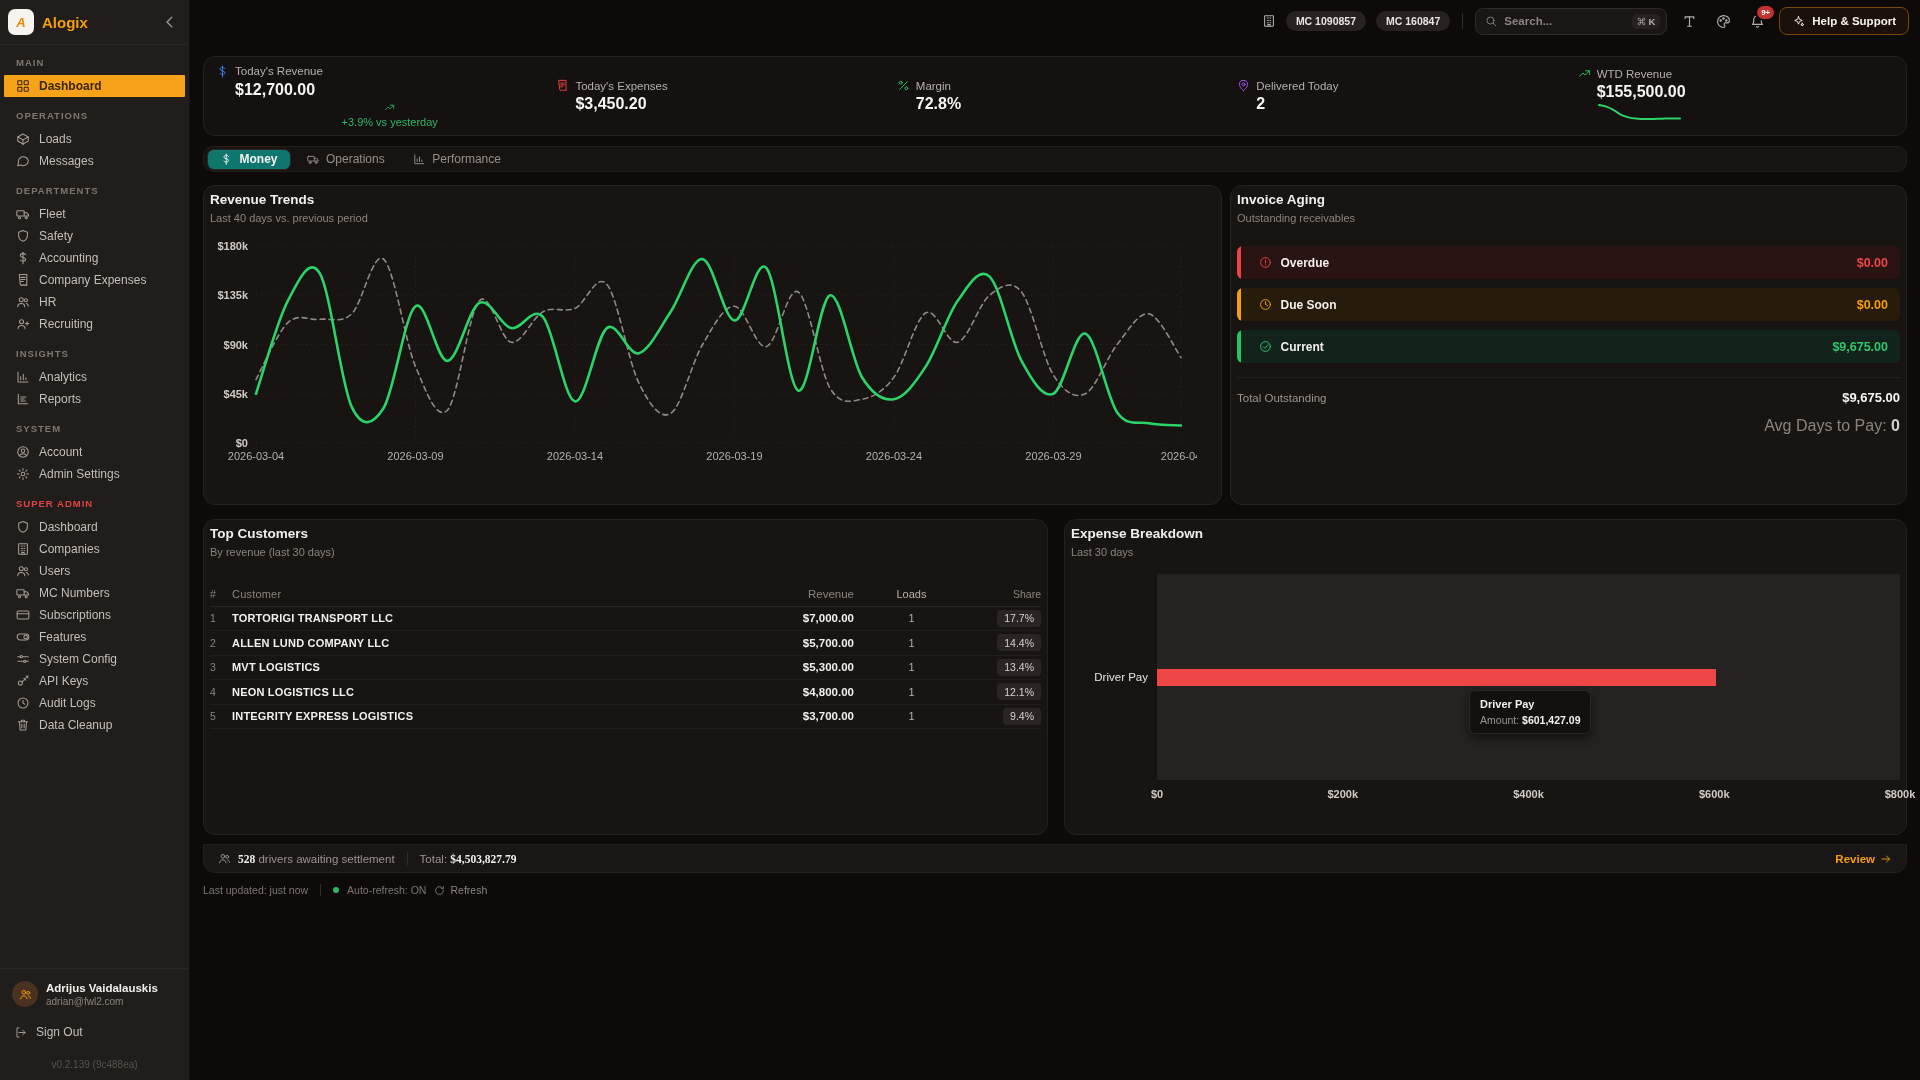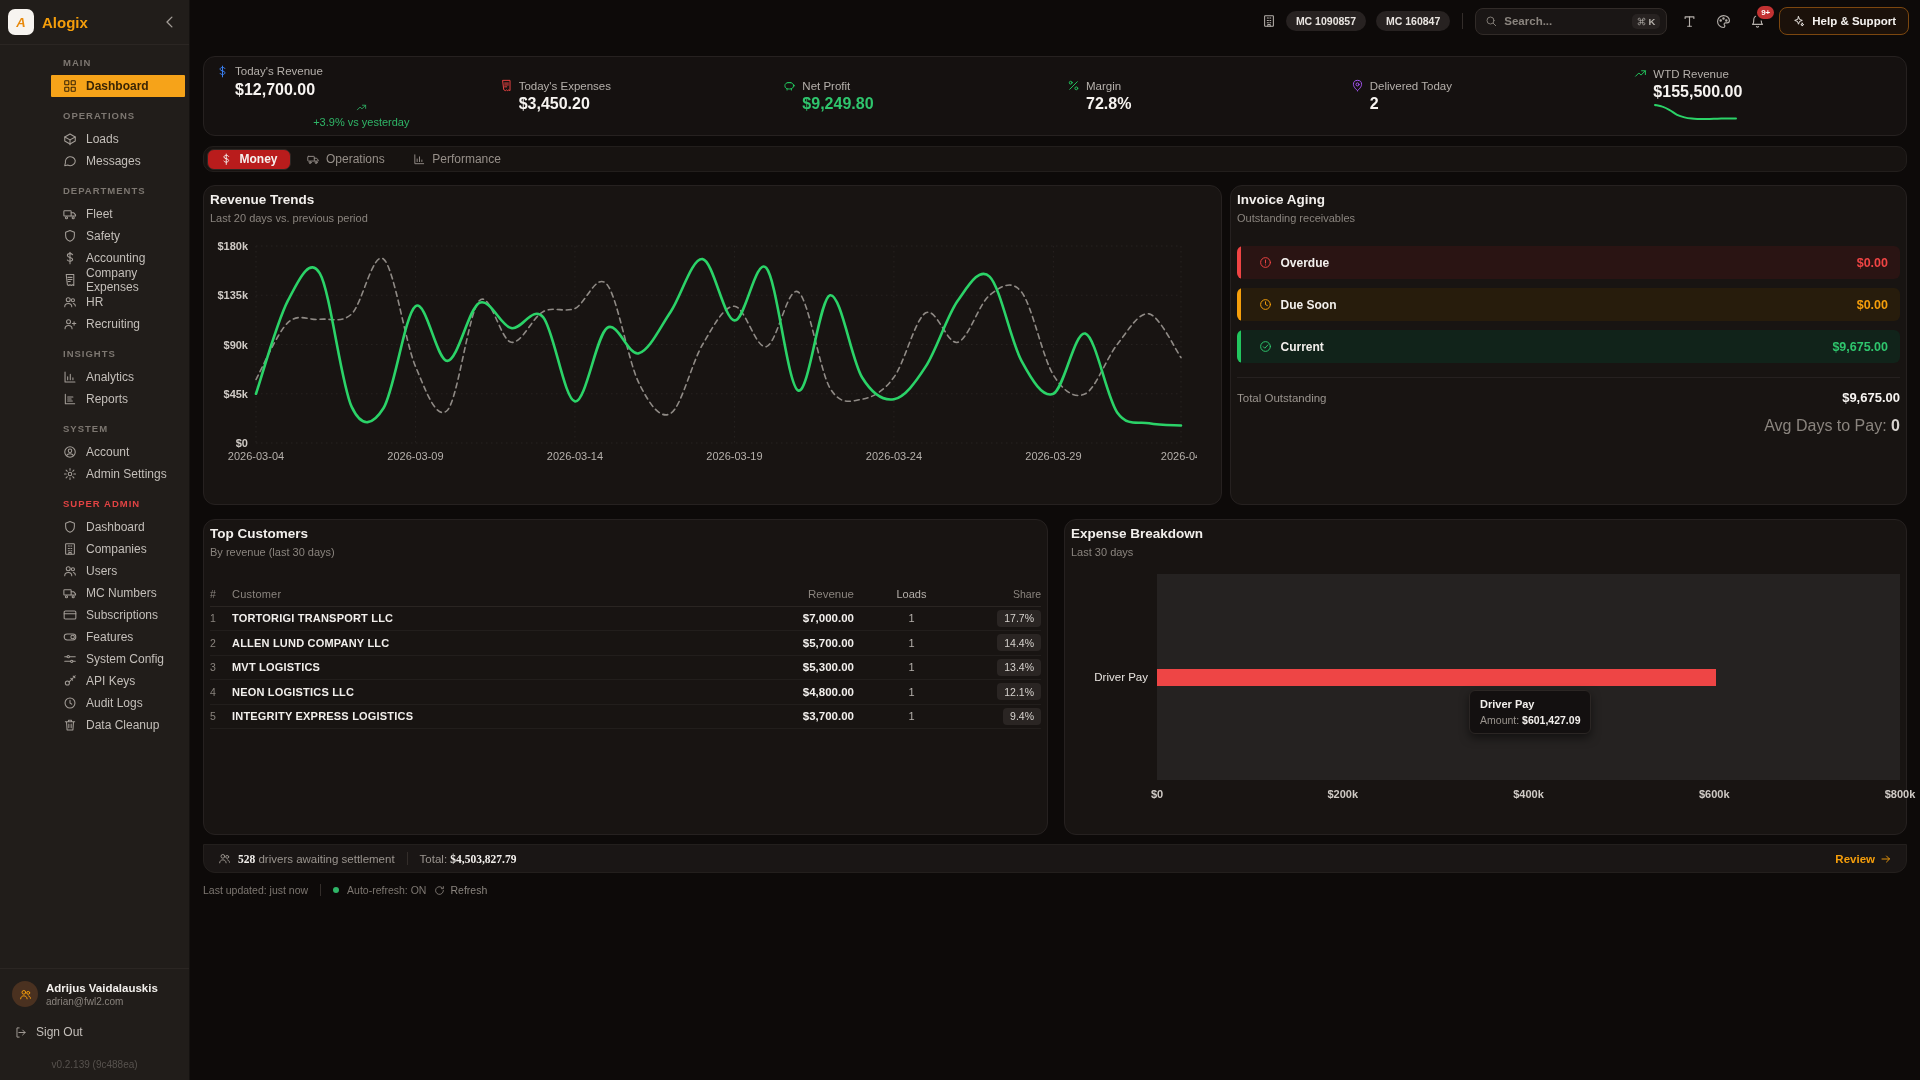--- a/index.html
+++ b/index.html
@@ -10,21 +10,21 @@
   [data-icon] svg{ width:100%; height:100%; }
 
   
   .sidebar{ position:fixed; left:0; top:0; width:190px; height:1080px; background:#211d1a;
             display:flex; flex-direction:column; border-right:1px solid #151210; }
   .side-logo{ display:flex; align-items:center; gap:8px; padding:9px 10px 9px 8px; border-bottom:1px solid #2b2623; }
   .logo-box{ width:26px; height:26px; border-radius:7px; background:#f7f4f0; display:flex; align-items:center; justify-content:center;
              font-weight:bold; font-style:italic; color:#e8890c; font-size:13px; }
   .brand-name{ color:#f59e0b; font-weight:bold; font-size:15px; flex:1; }
   .collapse-btn{ width:18px; height:18px; color:#a39d97; }
-  .side-nav{ padding:12px 4px 0 4px; flex:1; overflow:hidden;margin-left:47px; }
+  .side-nav{ padding:12px 4px 0 4px; flex:1; overflow:hidden; }
   .nav-label{ font-size:9.5px; font-weight:bold; letter-spacing:1px; color:#7d7771; padding:0 12px; margin:13px 0 7px; }
   .nav-label.first{ margin-top:0; }
   .nav-label.admin{ color:#e04343; }
   .nav-item{ display:flex; align-items:center; gap:9px; height:22px; padding:0 12px; border-radius:1px;
              font-size:12px; color:#c4bfba; cursor:pointer; }
   .nav-item [data-icon]{ width:14px; height:14px; color:#a39d97; }
   .nav-item.active{ background:#f6a319; color:#3a2505; font-weight:bold; }
   .nav-item.active [data-icon]{ color:#3a2505; }
   .side-user{ border-top:1px solid #2b2623; padding:12px 12px 10px; }
   .user-row{ display:flex; gap:8px; align-items:center; }
@@ -69,21 +69,21 @@
   .kpi-delta{ display:flex; align-items:center; gap:3px; font-size:11px; color:#2fb567; margin:3px 0 0 19px;flex-direction:column; }
   .kpi-delta [data-icon]{ width:11px; height:11px; }
   .kpi-spark{ margin:2px 0 0 19px; }
 
   
   .tabbar{ margin-top:10px; height:26px; background:#171311; border:1px solid #221e1c; border-radius:10px;
            display:flex; align-items:center; gap:4px; padding:0 3px; }
   .tab{ display:flex; align-items:center; gap:7px; height:21px; padding:0 12px; border-radius:7px;
         font-size:12px; color:#968f89; cursor:pointer; }
   .tab [data-icon]{ width:12.5px; height:12.5px; }
-  .tab.active{ background:#b91c1c; border:1px solid #2c2724; color:#f5f2ef; font-weight:bold; }
+  .tab.active{ background:#0f766e; border:1px solid #2c2724; color:#f5f2ef; font-weight:bold; }
 
   
   .panel{ background:#181412; border:1px solid #262120; border-radius:12px; padding:6px; }
   .panel-title{ font-size:13.5px; font-weight:bold; color:#f2efec; }
   .panel-sub{ font-size:11px; color:#8a847e; margin-top:5px; }
 
   .row1{ display:flex; gap:8px; margin-top:13px; }
   .rev-panel{ width:1019px; height:320px; }
   .inv-panel{ flex:1; height:320px; }
 
@@ -523,32 +523,20 @@
                 <path d="M5.5 2.5h13v19l-2.2-1.4-2.1 1.4-2.2-1.4-2.1 1.4-2.4-1.4z"></path>
                 <path d="M8.5 7.5h7M8.5 11h7M8.5 14.5h4"></path>
               </svg>
             </span>
             <span>Today's Expenses</span>
           </div>
         <div class="kpi-value">$3,450.20</div>
       </div>
       <div class="kpi">
         <div class="kpi-top">
-            <span data-icon="piggy" style="color:#22c55e">
-              <svg viewBox="0 0 24 24" fill="none" stroke="currentColor" stroke-width="1.8" stroke-linecap="round" stroke-linejoin="round">
-                <ellipse cx="11.5" cy="12.5" rx="8" ry="6"></ellipse>
-                <path d="M8.5 6.8h6M7.5 18v2.5M15.5 18v2.5M19.5 10.5c1.2.3 2 1.1 2 2.2"></path>
-              </svg>
-            </span>
-            <span>Net Profit</span>
-          </div>
-        <div class="kpi-value green">$9,249.80</div>
-      </div>
-      <div class="kpi">
-        <div class="kpi-top">
             <span data-icon="percent" style="color:#22c55e">
               <svg viewBox="0 0 24 24" fill="none" stroke="currentColor" stroke-width="1.8" stroke-linecap="round" stroke-linejoin="round">
                 <path d="M19 5L5 19"></path>
                 <circle cx="6.8" cy="6.8" r="2.6"></circle>
                 <circle cx="17.2" cy="17.2" r="2.6"></circle>
               </svg>
             </span>
             <span>Margin</span>
           </div>
         <div class="kpi-value">72.8%</div>
@@ -610,21 +598,21 @@
               <path d="M8 16.5v-5M12.5 16.5v-9M17 16.5v-3"></path>
             </svg>
           </span>
         <span>Performance</span>
       </div>
     </div>
 
     <div class="row1">
       <div class="panel rev-panel">
         <div class="panel-title">Revenue Trends</div>
-        <div class="panel-sub">Last 20 days vs. previous period</div>
+        <div class="panel-sub">Last 40 days vs. previous period</div>
         <svg id="rev-chart" width="987" height="250" style="margin-top:6px">
             <line x1="46" y1="213" x2="971" y2="213" stroke="#272220" stroke-dasharray="1.5 3.5"></line>
             <text x="38" y="217" text-anchor="end" font-size="11" font-weight="bold" fill="#cfcac5">$0</text>
             <line x1="46" y1="163.75" x2="971" y2="163.75" stroke="#272220" stroke-dasharray="1.5 3.5"></line>
             <text x="38" y="167.75" text-anchor="end" font-size="11" font-weight="bold" fill="#cfcac5">$45k</text>
             <line x1="46" y1="114.5" x2="971" y2="114.5" stroke="#272220" stroke-dasharray="1.5 3.5"></line>
             <text x="38" y="118.5" text-anchor="end" font-size="11" font-weight="bold" fill="#cfcac5">$90k</text>
             <line x1="46" y1="65.25" x2="971" y2="65.25" stroke="#272220" stroke-dasharray="1.5 3.5"></line>
             <text x="38" y="69.25" text-anchor="end" font-size="11" font-weight="bold" fill="#cfcac5">$135k</text>
             <line x1="46" y1="16" x2="971" y2="16" stroke="#272220" stroke-dasharray="1.5 3.5"></line>

